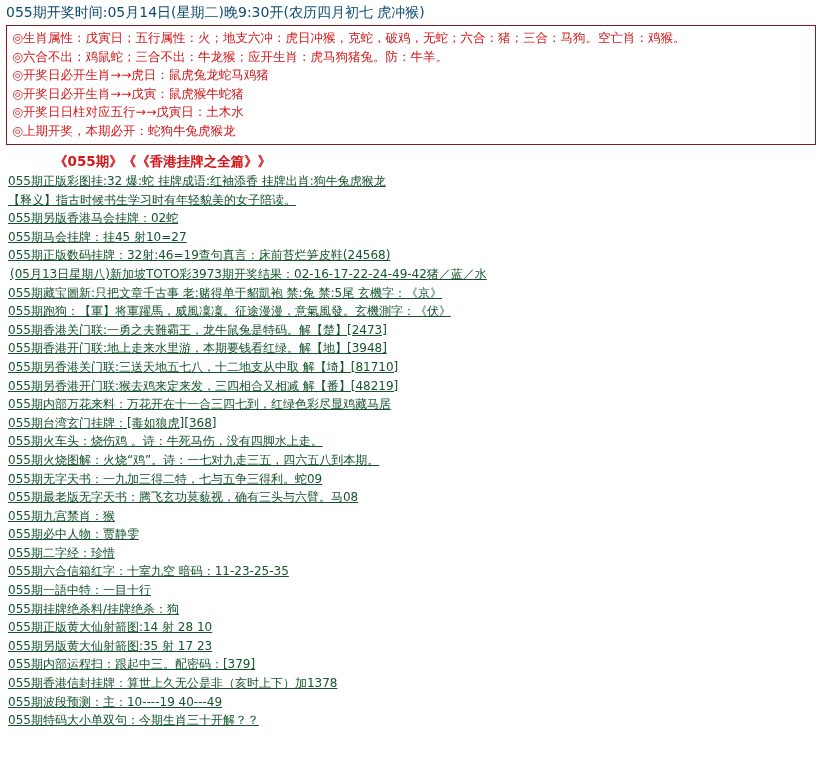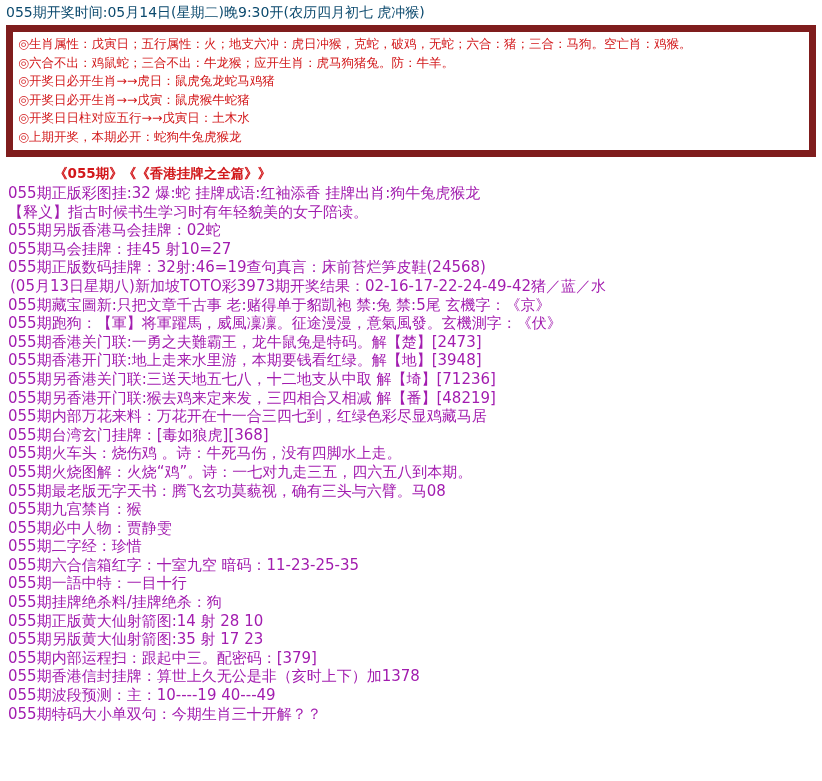--- a/index.html
+++ b/index.html
@@ -12,21 +12,21 @@
   }
   .page{width:822px;padding:3px 6px 0 6px;box-sizing:border-box;}
   .hdr{
     color:#0c4a6e;
     font-weight:normal;
     font-size:14px;
     padding:1px 0 3px 0;
     letter-spacing:0px;
   }
   .redbox{
-    border:7px solid #7f1d1d;
+    border:1px solid #7f1d1d;
     padding:3px 5px 4px 5px;
     margin-bottom:4px;
   }
   .redbox .line{
     color:#d2181b;
     line-height:18.5px;
     white-space:nowrap;
     font-size:12.5px;
   }
   .section-title{
@@ -34,22 +34,23 @@
     font-weight:bold;
     font-size:13.5px;
     line-height:20px;
     padding:2px 0 1px 0;
     margin-left:48px;
   }
   .rows{padding-left:2px;}
   .row{
     line-height:18.6px;
     white-space:nowrap;
-    font-size:15px;
-    color:#a21caf;
+    font-size:12px;
+    color:#14532d;
+    text-decoration:underline;
   }
   .row.indent{padding-left:2px;}
 </style>
 </head>
 <body>
 
 <div class="page">
 
   <div class="hdr">055期开奖时间:05月14日(星期二)晚9:30开(农历四月初七 虎冲猴)</div>
 
@@ -68,26 +69,27 @@
     <div class="row">055期正版彩图挂:32 爆:蛇 挂牌成语:红袖添香 挂牌出肖:狗牛兔虎猴龙</div>
     <div class="row">【释义】指古时候书生学习时有年轻貌美的女子陪读。</div>
     <div class="row">055期另版香港马会挂牌：02蛇</div>
     <div class="row">055期马会挂牌：挂45 射10=27</div>
     <div class="row">055期正版数码挂牌：32射:46=19查句真言：床前苔烂笋皮鞋(24568)</div>
     <div class="row indent">(05月13日星期八)新加坡TOTO彩3973期开奖结果：02-16-17-22-24-49-42猪／蓝／水</div>
     <div class="row">055期藏宝圖新:只把文章千古事 老:赌得单于貂凱袍 禁:兔 禁:5尾 玄機字：《京》</div>
     <div class="row">055期跑狗：【軍】将軍躍馬，威風凜凜。征途漫漫，意氣風發。玄機測字：《伏》</div>
     <div class="row">055期香港关门联:一勇之夫難霸王，龙牛鼠兔是特码。解【楚】[2473]</div>
     <div class="row">055期香港开门联:地上走来水里游，本期要钱看红绿。解【地】[3948]</div>
-    <div class="row">055期另香港关门联:三送天地五七八，十二地支从中取 解【埼】[71236]</div>
+    <div class="row">055期另香港关门联:三送天地五七八，十二地支从中取 解【埼】[81710]</div>
     <div class="row">055期另香港开门联:猴去鸡来定来发，三四相合又相减 解【番】[48219]</div>
     <div class="row">055期内部万花来料：万花开在十一合三四七到，红绿色彩尽显鸡藏马居</div>
     <div class="row">055期台湾玄门挂牌：[毒如狼虎][368]</div>
     <div class="row">055期火车头：烧伤鸡 。诗：牛死马伤，没有四脚水上走。</div>
     <div class="row">055期火烧图解：火烧“鸡”。诗：一七对九走三五，四六五八到本期。</div>
+    <div class="row">055期无字天书：一九加三得二特，七与五争三得利。蛇09</div>
     <div class="row">055期最老版无字天书：腾飞玄功莫藐视，确有三头与六臂。马08</div>
     <div class="row">055期九宫禁肖：猴</div>
     <div class="row">055期必中人物：贾静雯</div>
     <div class="row">055期二字经：珍惜</div>
     <div class="row">055期六合信箱红字：十室九空 暗码：11-23-25-35</div>
     <div class="row">055期一語中特：一目十行</div>
     <div class="row">055期挂牌绝杀料/挂牌绝杀：狗</div>
     <div class="row">055期正版黄大仙射箭图:14 射 28 10</div>
     <div class="row">055期另版黄大仙射箭图:35 射 17 23</div>
     <div class="row">055期内部运程扫：跟起中三。配密码：[379]</div>

